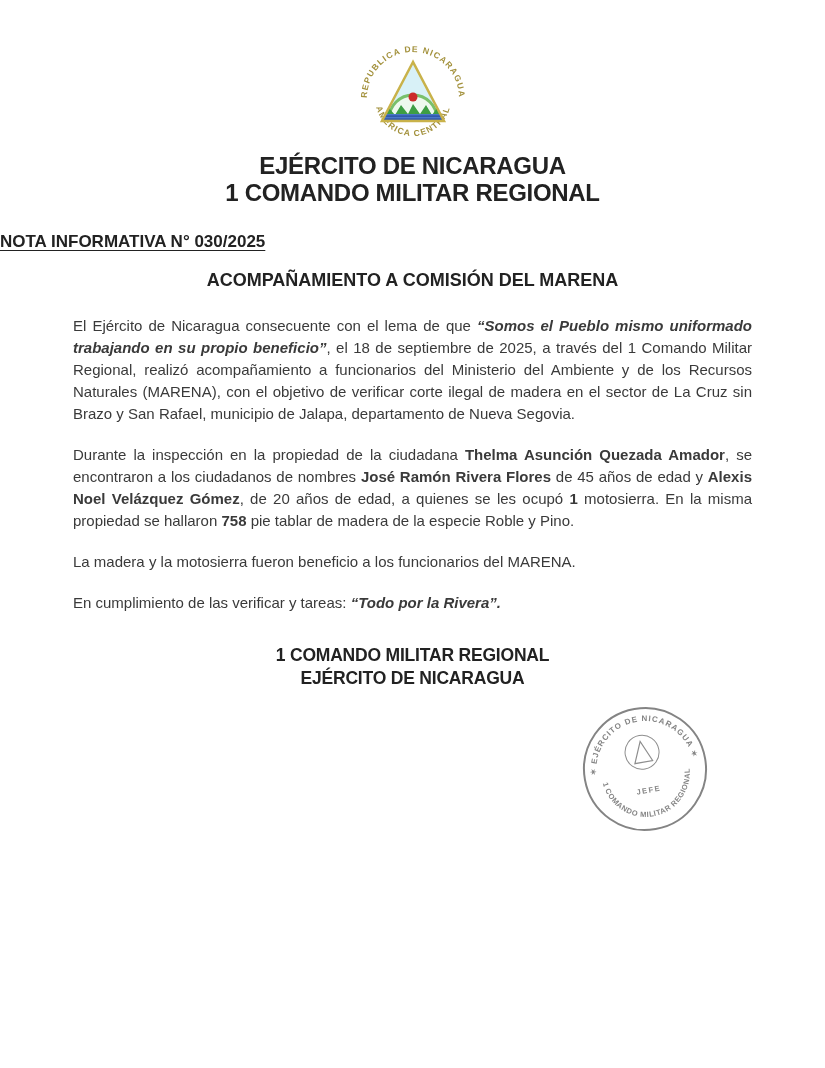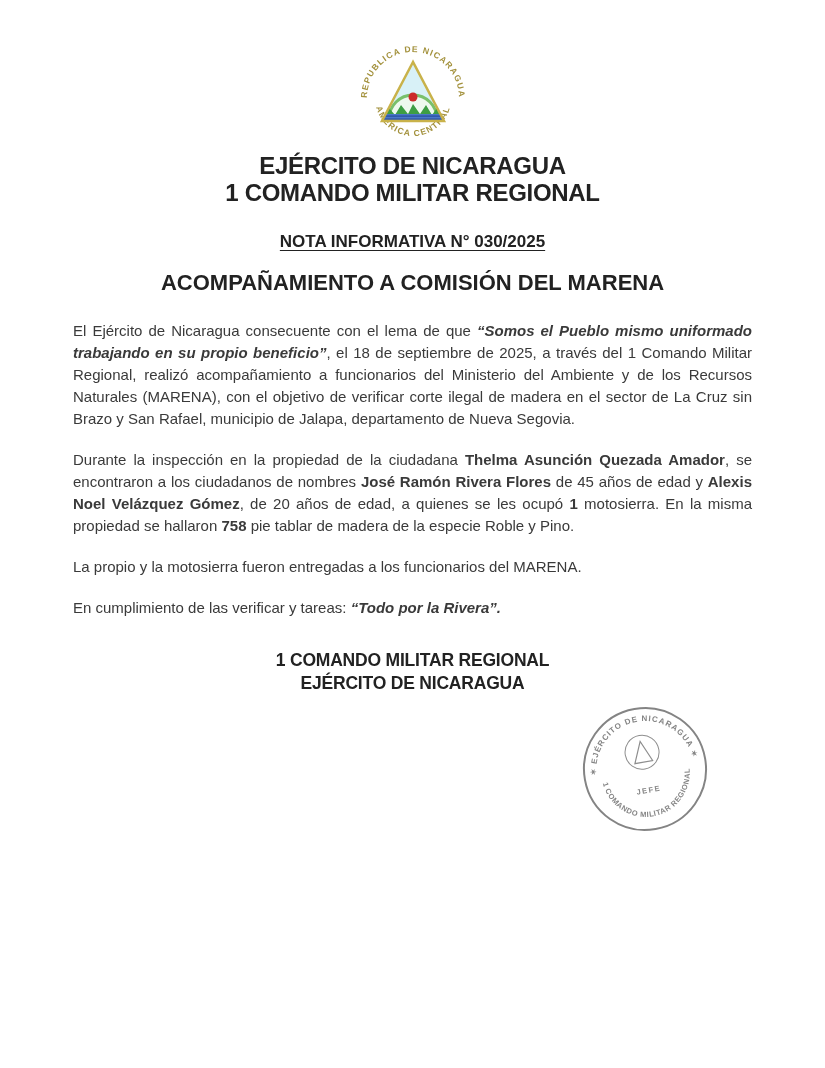--- a/index.html
+++ b/index.html
@@ -4,23 +4,23 @@
 <style>
   html, body { margin:0; padding:0; background:#ffffff; }
   .page {
     width:825px; height:1068px; background:#ffffff; position:relative;
     font-family:"Liberation Sans", sans-serif; margin:0 auto; overflow:hidden;
   }
   .emblem-wrap { width:160px; margin:40px auto 0; }
   .hdr { text-align:center; font-weight:bold; color:#222; font-size:24px;
          line-height:27px; letter-spacing:-0.3px; margin:4px 0 0; }
   .hdr.second { margin:0; }
-  .note-title { text-align:center; font-size:17px; font-weight:bold; color:#222;
+  .note-title { font-size:17px; font-weight:bold; color:#222;
          margin:26px 0 0; text-decoration:underline; text-underline-offset:3px; }
-  .subject { text-align:center; font-size:22px; font-weight:bold; color:#222; margin:18px 0 8px; }
+  .subject { text-align:center; font-size:18px; font-weight:bold; color:#222; margin:18px 0 8px; }
   .content { margin:24px 73px 0; color:#3a3a3a; font-size:15px; line-height:22px;
          text-align:justify; }
   .content p { margin:0 0 19px; }
   .b  { font-weight:bold; }
   .bi { font-weight:bold; font-style:italic; }
   .signature { margin-top:30px; text-align:center; font-weight:bold; font-size:17.5px;
          line-height:23px; color:#222; letter-spacing:-0.2px; }
   .stamp { position:absolute; top:704px; left:580px; width:130px; height:130px;
          transform:rotate(-10deg); opacity:0.85; }
 </style>
@@ -61,21 +61,21 @@
   <div class="hdr second">1 COMANDO MILITAR REGIONAL</div>
 
   <div class="note-title">NOTA INFORMATIVA N° 030/2025</div>
   <div class="subject">ACOMPAÑAMIENTO A COMISIÓN DEL MARENA</div>
 
   <div class="content">
     <p><span>El Ejército de Nicaragua consecuente con el lema de que </span><span class="bi">“Somos el Pueblo mismo uniformado trabajando en su propio beneficio”</span><span>, el 18 de septiembre de 2025, a través del 1 Comando Militar Regional, realizó acompañamiento a funcionarios del Ministerio del Ambiente y de los Recursos Naturales (MARENA), con el objetivo de verificar corte ilegal de madera en el sector de La Cruz sin Brazo y San Rafael, municipio de Jalapa, departamento de Nueva Segovia.</span></p>
 
     <p><span>Durante la inspección en la propiedad de la ciudadana </span><span class="b">Thelma Asunción Quezada Amador</span><span>, se encontraron a los ciudadanos de nombres </span><span class="b">José Ramón Rivera Flores</span><span> de 45 años de edad y </span><span class="b">Alexis Noel Velázquez Gómez</span><span>, de 20 años de edad, a quienes se les ocupó </span><span class="b">1</span><span> motosierra. En la misma propiedad se hallaron </span><span class="b">758</span><span> pie tablar de madera de la especie Roble y Pino.</span></p>
 
-    <p>La propio y la motosierra fueron entregadas a los funcionarios del MARENA.</p>
+    <p>La madera y la motosierra fueron beneficio a los funcionarios del MARENA.</p>
 
     <p><span>En cumplimiento de las verificar y tareas: </span><span class="bi">“Todo por la Rivera”.</span></p>
 
 
   </div>
 
   <div class="signature">
     <div>1 COMANDO MILITAR REGIONAL</div>
     <div>EJÉRCITO DE NICARAGUA</div>
   </div>

